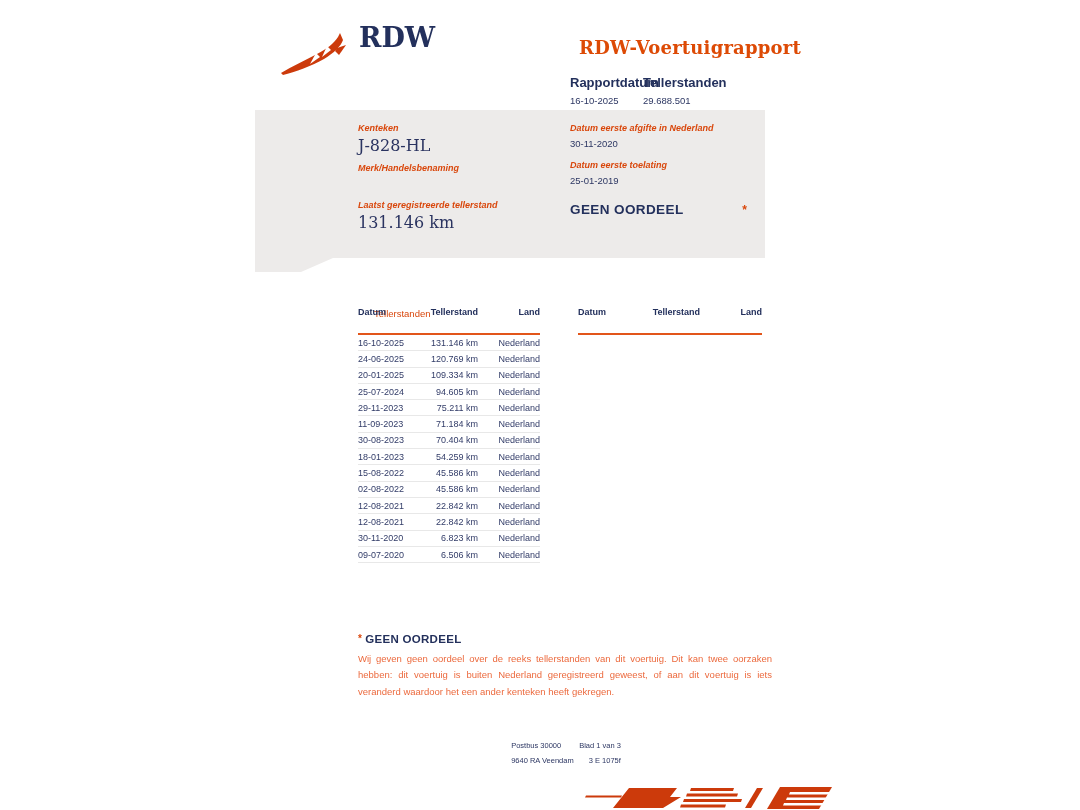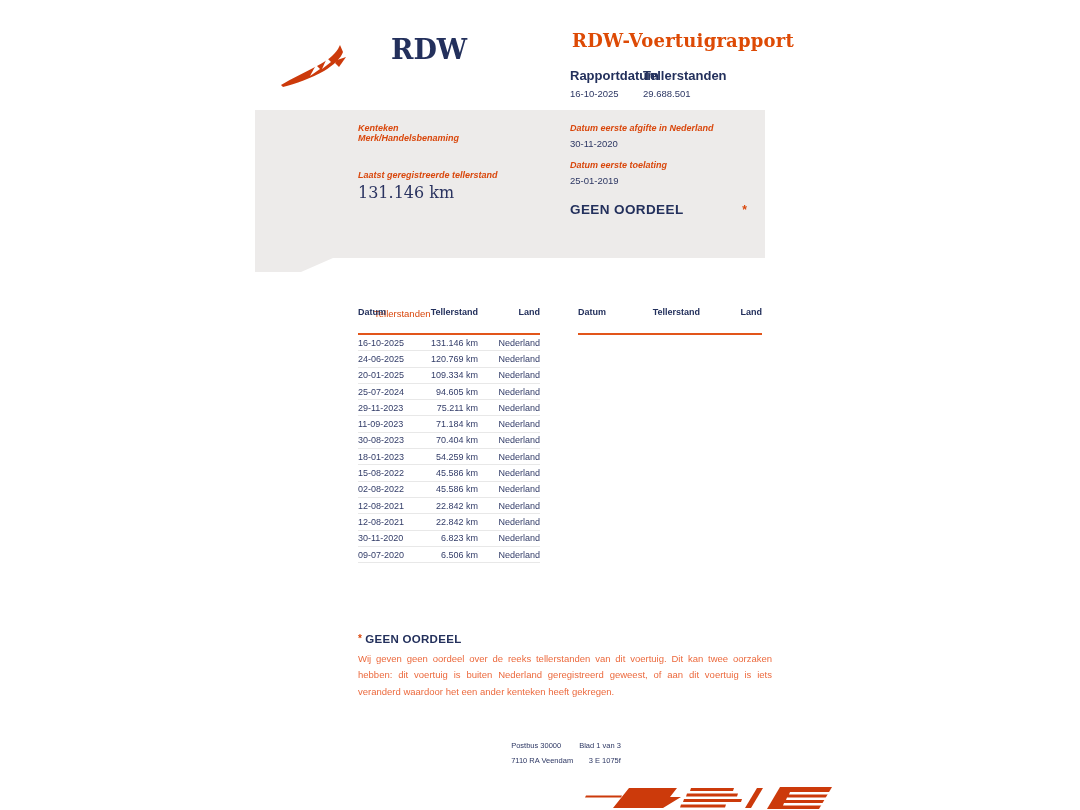--- a/index.html
+++ b/index.html
@@ -1,27 +1,27 @@
 <!DOCTYPE html>
 <html><head>
 <meta charset="utf-8">
 <style>
   html,body{margin:0;padding:0;background:#fff;}
   .page{position:relative;width:1080px;height:810px;background:#ffffff;overflow:hidden;
         font-family:"Liberation Sans",sans-serif;margin:0 auto;}
 
   
-  .brand{position:absolute;left:280px;top:36px;display:flex;align-items:flex-start;gap:32px;}
+  .brand{position:absolute;left:280px;top:24px;display:flex;align-items:flex-start;}
   .feather{margin-top:8px;}
   .logo-text{font-family:"DejaVu Serif",serif;font-weight:bold;color:#23305c;
              font-size:27px;line-height:1;margin-left:13px;}
 
   .title-block{position:absolute;left:570px;top:28px;width:260px;}
   .report-title{font-family:"DejaVu Serif",serif;font-size:18px;font-weight:bold;
-                color:#dd4a05;margin:2px;letter-spacing:.2px;}
+                color:#dd4a05;margin:9px;letter-spacing:.2px;}
   .meta{display:flex;margin-top:17px;}
   .meta-item{width:73px;}
   .meta-item:last-child{width:auto;}
   .meta-label{font-size:13px;font-weight:bold;color:#23305c;}
   .meta-value{font-size:9.5px;color:#2d3763;margin-top:5px;}
 
   
   .summary-box{position:absolute;left:255px;top:110px;width:510px;height:162px;
                background:#edebea;
                clip-path:polygon(0 0,100% 0,100% 148px,78px 148px,46px 162px,0 162px);}
@@ -94,20 +94,21 @@
       <div class="meta-item">
         <div class="meta-label">Tellerstanden</div>
         <div class="meta-value">29.688.501</div>
       </div>
     </div>
   </div>
 
   <section class="summary-box">
     <div class="col-left">
       <div class="box-label">Kenteken</div>
+      <div class="box-value-lg">J-828-HL</div>
       <div class="box-label">Merk/Handelsbenaming</div>
       <div class="box-label gap-lg">Laatst geregistreerde tellerstand</div>
       <div class="box-value-lg">131.146 km</div>
     </div>
     <div class="col-right">
       <div class="box-label">Datum eerste afgifte in Nederland</div>
       <div class="box-value-sm">30-11-2020</div>
       <div class="box-label">Datum eerste toelating</div>
       <div class="box-value-sm">25-01-2019</div>
       <div class="verdict">GEEN OORDEEL</div>
@@ -210,21 +211,21 @@
   <section class="footnote">
     <div class="fn-title">
       <span class="fn-star">*</span><span>GEEN OORDEEL</span>
     </div>
     <p class="fn-text">Wij geven geen oordeel over de reeks tellerstanden van dit voertuig. Dit kan twee oorzaken hebben: dit voertuig is buiten Nederland geregistreerd geweest, of aan dit voertuig is iets veranderd waardoor het een ander kenteken heeft gekregen.</p>
   </section>
 
   <footer class="footer">
     <div class="f-col1">
       <div>Postbus 30000</div>
-      <div>7110 RA Veendam</div>
+      <div>9640 RA Veendam</div>
     </div>
     <div class="f-col3">
       <div>Blad 1 van 3</div>
       <div>3 E 1075f</div>
     </div>
   </footer>
 
   <svg class="bottom-pattern" width="250" height="26" viewBox="0 0 250 26">
     <g fill="#cc3a0b">
       <polygon points="0,13.5 36,13.5 37,11.5 1,11.5"></polygon>

